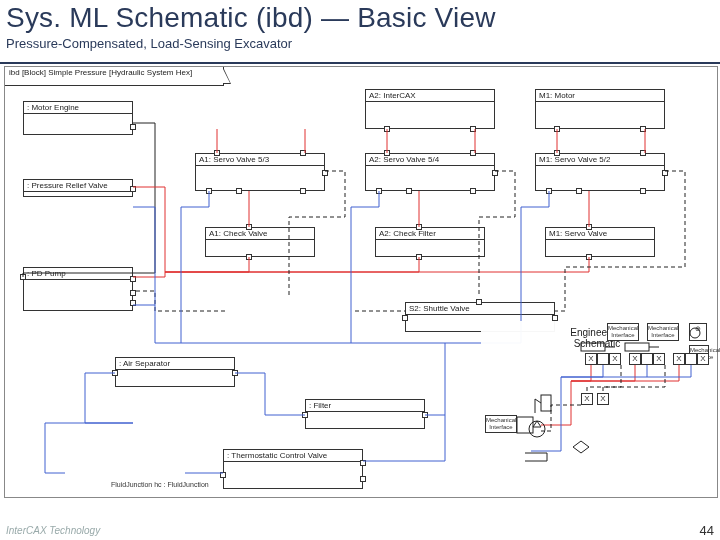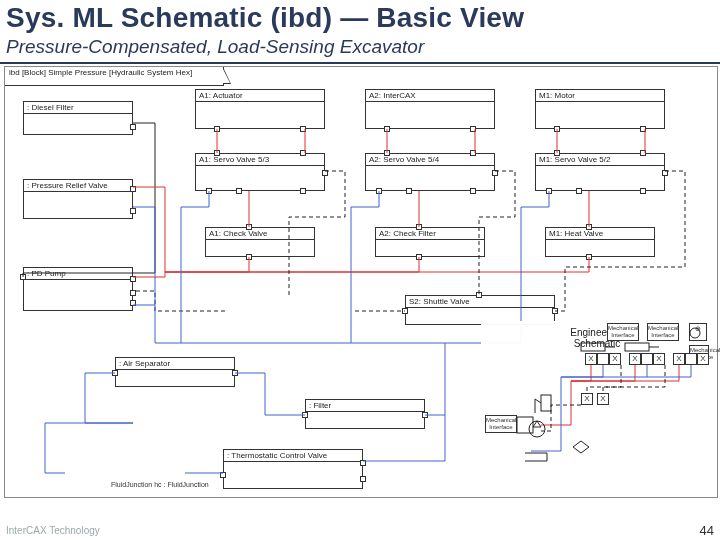--- a/index.html
+++ b/index.html
@@ -1,20 +1,20 @@
 <!DOCTYPE html>
 <html><head>
 <meta charset="utf-8">
 <style>
   html,body{margin:0;padding:0;width:720px;height:540px;font-family:Arial,Helvetica,sans-serif;background:#fff;overflow:hidden}
   .slide{position:relative;width:720px;height:540px}
-  .title{position:absolute;left:6px;top:2px;font-size:28px;color:#2a3a5a;font-weight:700;letter-spacing:.2px}
-  .subtitle{position:absolute;left:6px;top:36px;font-size:19px;font-style:italic;color:#2a3a5a}
+  .title{position:absolute;left:6px;top:2px;font-size:28px;color:#2a3a5a;font-weight:400;letter-spacing:.2px}
+  .subtitle{position:absolute;left:6px;top:36px;font-size:13px;color:#2a3a5a}
   .rule{position:absolute;left:0;top:62px;width:720px;height:2px;background:#2a3a5a}
-  .footer-logo{position:absolute;left:6px;bottom:4px;font-size:10px;color:#9aa;}
+  .footer-logo{position:absolute;left:6px;bottom:4px;font-size:10px;color:#9aa;font-style:italic}
   .page-num{position:absolute;right:6px;bottom:2px;font-size:13px;color:#333}
 
   .diagram{position:absolute;left:4px;top:66px;width:712px;height:430px;border:1px solid #888;background:#fff}
   .frame-tab{position:absolute;left:0;top:0;height:16px;border:1px solid #333;border-top:0;border-left:0;background:#fff;font-size:8px;padding:1px 4px;color:#222;white-space:nowrap}
   .frame-tab .cut{position:absolute;right:-8px;top:0;width:0;height:0;border-top:17px solid transparent;border-left:8px solid #333}
   .frame-tab .cut2{position:absolute;right:-7px;top:0;width:0;height:0;border-top:16px solid transparent;border-left:8px solid #fff}
 
   .block{position:absolute;border:1px solid #333;background:#fff;font-size:8px;color:#222;box-sizing:border-box}
   .block .hdr{border-bottom:1px solid #333;padding:1px 3px;white-space:nowrap;overflow:hidden}
   .block .body{height:calc(100% - 13px)}
@@ -39,25 +39,25 @@
 <div class="subtitle">Pressure-Compensated, Load-Sensing Excavator</div>
 <div class="rule"></div>
 
 <div class="diagram">
   <div class="frame-tab" style="width:210px">
     <span>ibd [Block] Simple Pressure [Hydraulic System Hex]</span>
     <span class="cut"></span><span class="cut2"></span>
   </div>
 
   <div class="block" style="left:18px;top:34px;width:110px;height:34px">
-    <div class="hdr">: Diesel Filter</div>
+    <div class="hdr">: Motor Engine</div>
         <div class="body"></div>
     <div class="port" style="right:-4px;top:22px"></div>
   </div>
-  <div class="block" style="left:18px;top:112px;width:110px;height:40px">
+  <div class="block" style="left:18px;top:112px;width:110px;height:18px">
     <div class="hdr">: Pressure Relief Valve</div>
         <div class="body"></div>
     <div class="port" style="right:-4px;top:6px"></div>
     <div class="port" style="right:-4px;bottom:4px"></div>
   </div>
   <div class="block" style="left:18px;top:200px;width:110px;height:44px">
     <div class="hdr">: PD Pump</div>
         <div class="body"></div>
     <div class="port" style="left:-4px;top:6px"></div>
     <div class="port" style="right:-4px;top:8px"></div>
@@ -78,26 +78,20 @@
   </div>
   <div class="block" style="left:218px;top:382px;width:140px;height:40px">
     <div class="hdr">: Thermostatic Control Valve</div>
         <div class="body"></div>
     <div class="port" style="left:-4px;top:22px"></div>
     <div class="port" style="right:-4px;top:10px"></div>
     <div class="port" style="right:-4px;bottom:6px"></div>
   </div>
   <div style="position:absolute;left:106px;top:414px;font-size:7px;color:#333">FluidJunction hc : FluidJunction</div>
 
-  <div class="block" style="left:190px;top:22px;width:130px;height:40px">
-    <div class="hdr">A1: Actuator</div>
-        <div class="body"></div>
-    <div class="port" style="left:18px;bottom:-4px"></div>
-    <div class="port" style="right:18px;bottom:-4px"></div>
-  </div>
   <div class="block" style="left:360px;top:22px;width:130px;height:40px">
     <div class="hdr">A2: InterCAX</div>
         <div class="body"></div>
     <div class="port" style="left:18px;bottom:-4px"></div>
     <div class="port" style="right:18px;bottom:-4px"></div>
   </div>
   <div class="block" style="left:530px;top:22px;width:130px;height:40px">
     <div class="hdr">M1: Motor</div>
         <div class="body"></div>
     <div class="port" style="left:18px;bottom:-4px"></div>
@@ -141,27 +135,27 @@
     <div class="port" style="left:40px;top:-4px"></div>
     <div class="port" style="left:40px;bottom:-4px"></div>
   </div>
   <div class="block" style="left:370px;top:160px;width:110px;height:30px">
     <div class="hdr">A2: Check Filter</div>
         <div class="body"></div>
     <div class="port" style="left:40px;top:-4px"></div>
     <div class="port" style="left:40px;bottom:-4px"></div>
   </div>
   <div class="block" style="left:540px;top:160px;width:110px;height:30px">
-    <div class="hdr">M1: Heat Valve</div>
+    <div class="hdr">M1: Servo Valve</div>
         <div class="body"></div>
     <div class="port" style="left:40px;top:-4px"></div>
     <div class="port" style="left:40px;bottom:-4px"></div>
   </div>
 
-  <div class="block" style="left:400px;top:228px;width:150px;height:30px">
+  <div class="block" style="left:400px;top:235px;width:150px;height:30px">
     <div class="hdr">S2: Shuttle Valve</div>
         <div class="body"></div>
     <div class="port" style="left:-4px;top:12px"></div>
     <div class="port" style="right:-4px;top:12px"></div>
     <div class="port" style="left:70px;top:-4px"></div>
   </div>
 
   <svg class="wires" viewBox="0 0 712 430" preserveAspectRatio="none">
 
     <path class="blk" d="M128 56 H150 V206 H18 V210"></path>

